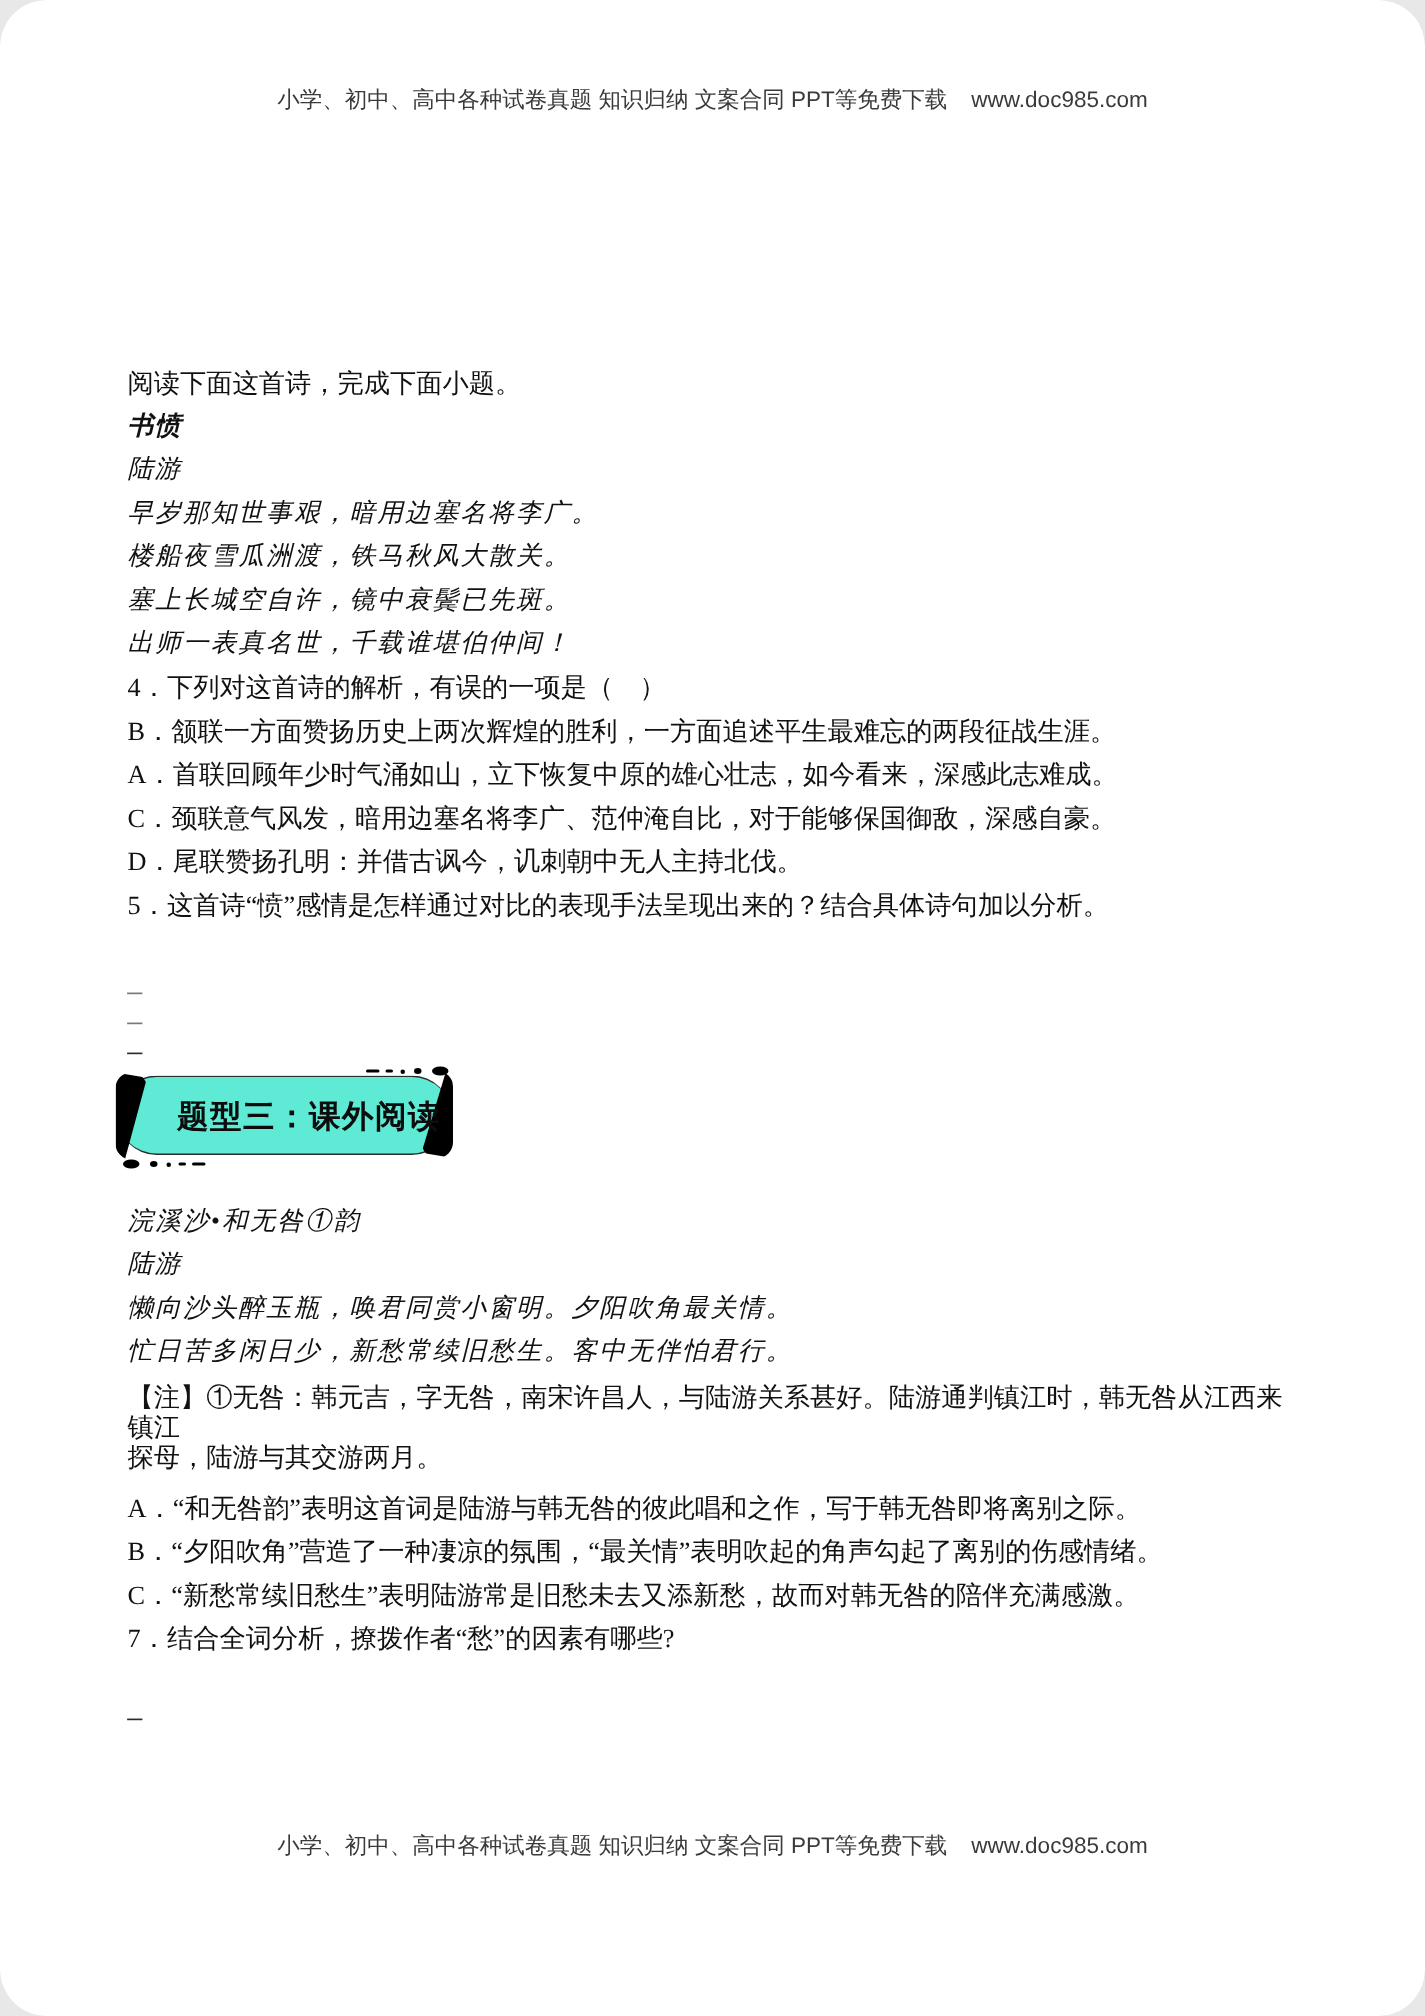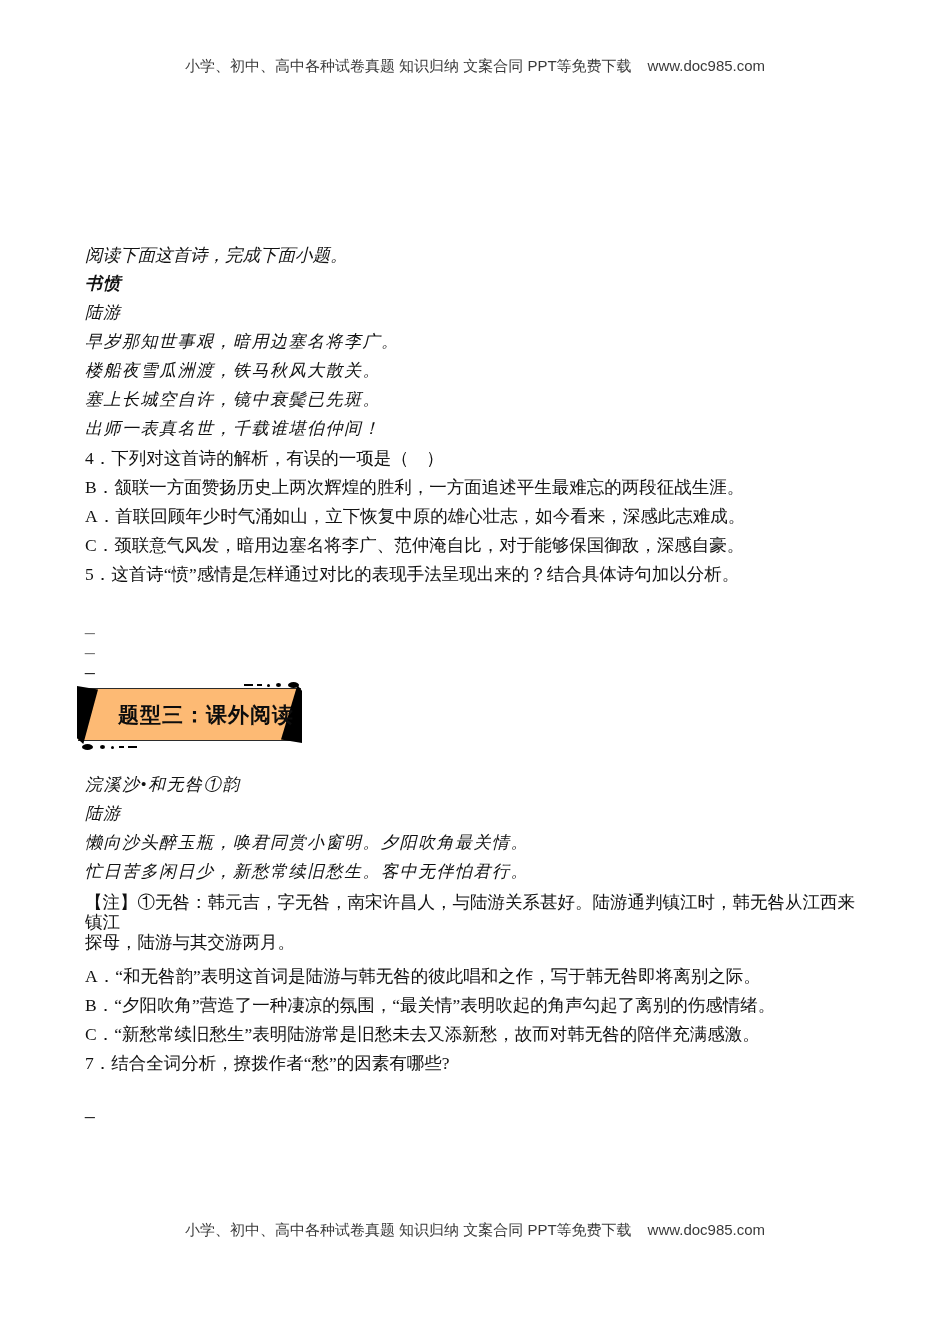--- a/index.html
+++ b/index.html
@@ -1,15 +1,15 @@
 <!DOCTYPE html>
 <html><head>
 <meta charset="utf-8">
 <style>
-  * { margin: 0; padding: 0; box-sizing: border-box; }
+  * { margin: 0; padding: 0; box-sizing: border-box; border-radius: 31px; }
   html, body { background: #e8e8e8; }
   .page {
     position: relative;
     width: 950px;
     height: 1344px;
     margin: 0 auto;
     background: #ffffff;
     font-family: "Liberation Serif", "DejaVu Serif", serif;
     color: #111111;
     overflow: hidden;
@@ -28,21 +28,21 @@
   .site-banner .site-url { margin-left: 16px; }
 
   .content {
     position: absolute;
     top: 0;
     left: 85px;
     width: 780px;
   }
   .content p { font-size: 17.5px; line-height: 20px; margin: 0 0 9px 0; }
 
-  .intro { margin-top: 245px !important; font-style: italic; }
+  .intro { margin-top: 245px !important; }
 
   .centered { text-align: left; }
   .poem-title {
     font-weight: bold;
     font-size: 18px;
   }
   .kai {
     font-style: italic;
     letter-spacing: 1.5px;
     font-size: 17px !important;
@@ -128,27 +128,28 @@
     <p class="centered poem-author kai">陆游</p>
     <p class="centered kai">早岁那知世事艰，暗用边塞名将李广。</p>
     <p class="centered kai">楼船夜雪瓜洲渡，铁马秋风大散关。</p>
     <p class="centered kai">塞上长城空自许，镜中衰鬓已先斑。</p>
     <p class="centered kai">出师一表真名世，千载谁堪伯仲间！</p>
 
     <p>4．下列对这首诗的解析，有误的一项是（　）</p>
     <p>B．颔联一方面赞扬历史上两次辉煌的胜利，一方面追述平生最难忘的两段征战生涯。</p>
     <p>A．首联回顾年少时气涌如山，立下恢复中原的雄心壮志，如今看来，深感此志难成。</p>
     <p>C．颈联意气风发，暗用边塞名将李广、范仲淹自比，对于能够保国御敌，深感自豪。</p>
+    <p>D．尾联赞扬孔明：并借古讽今，讥刺朝中无人主持北伐。</p>
     <p>5．这首诗“愤”感情是怎样通过对比的表现手法呈现出来的？结合具体诗句加以分析。</p>
 
     <p class="blank-line first">_</p>
     <p class="blank-line">_</p>
     <p class="blank-line dark">_</p>
 
-    <div class="badge" style="background: #fdba74;">
+    <div class="badge" style="background: #5eead4;">
       <div class="tri tri-left"></div>
       <div class="tri tri-right"></div>
       <div class="dots dots-top">
         <span class="dash-l"></span>
           <span class="dash-s"></span>
           <span class="dot-s"></span>
           <span class="dot-m"></span>
           <span class="dot-l"></span>
       </div>
       <div class="dots dots-bottom">

